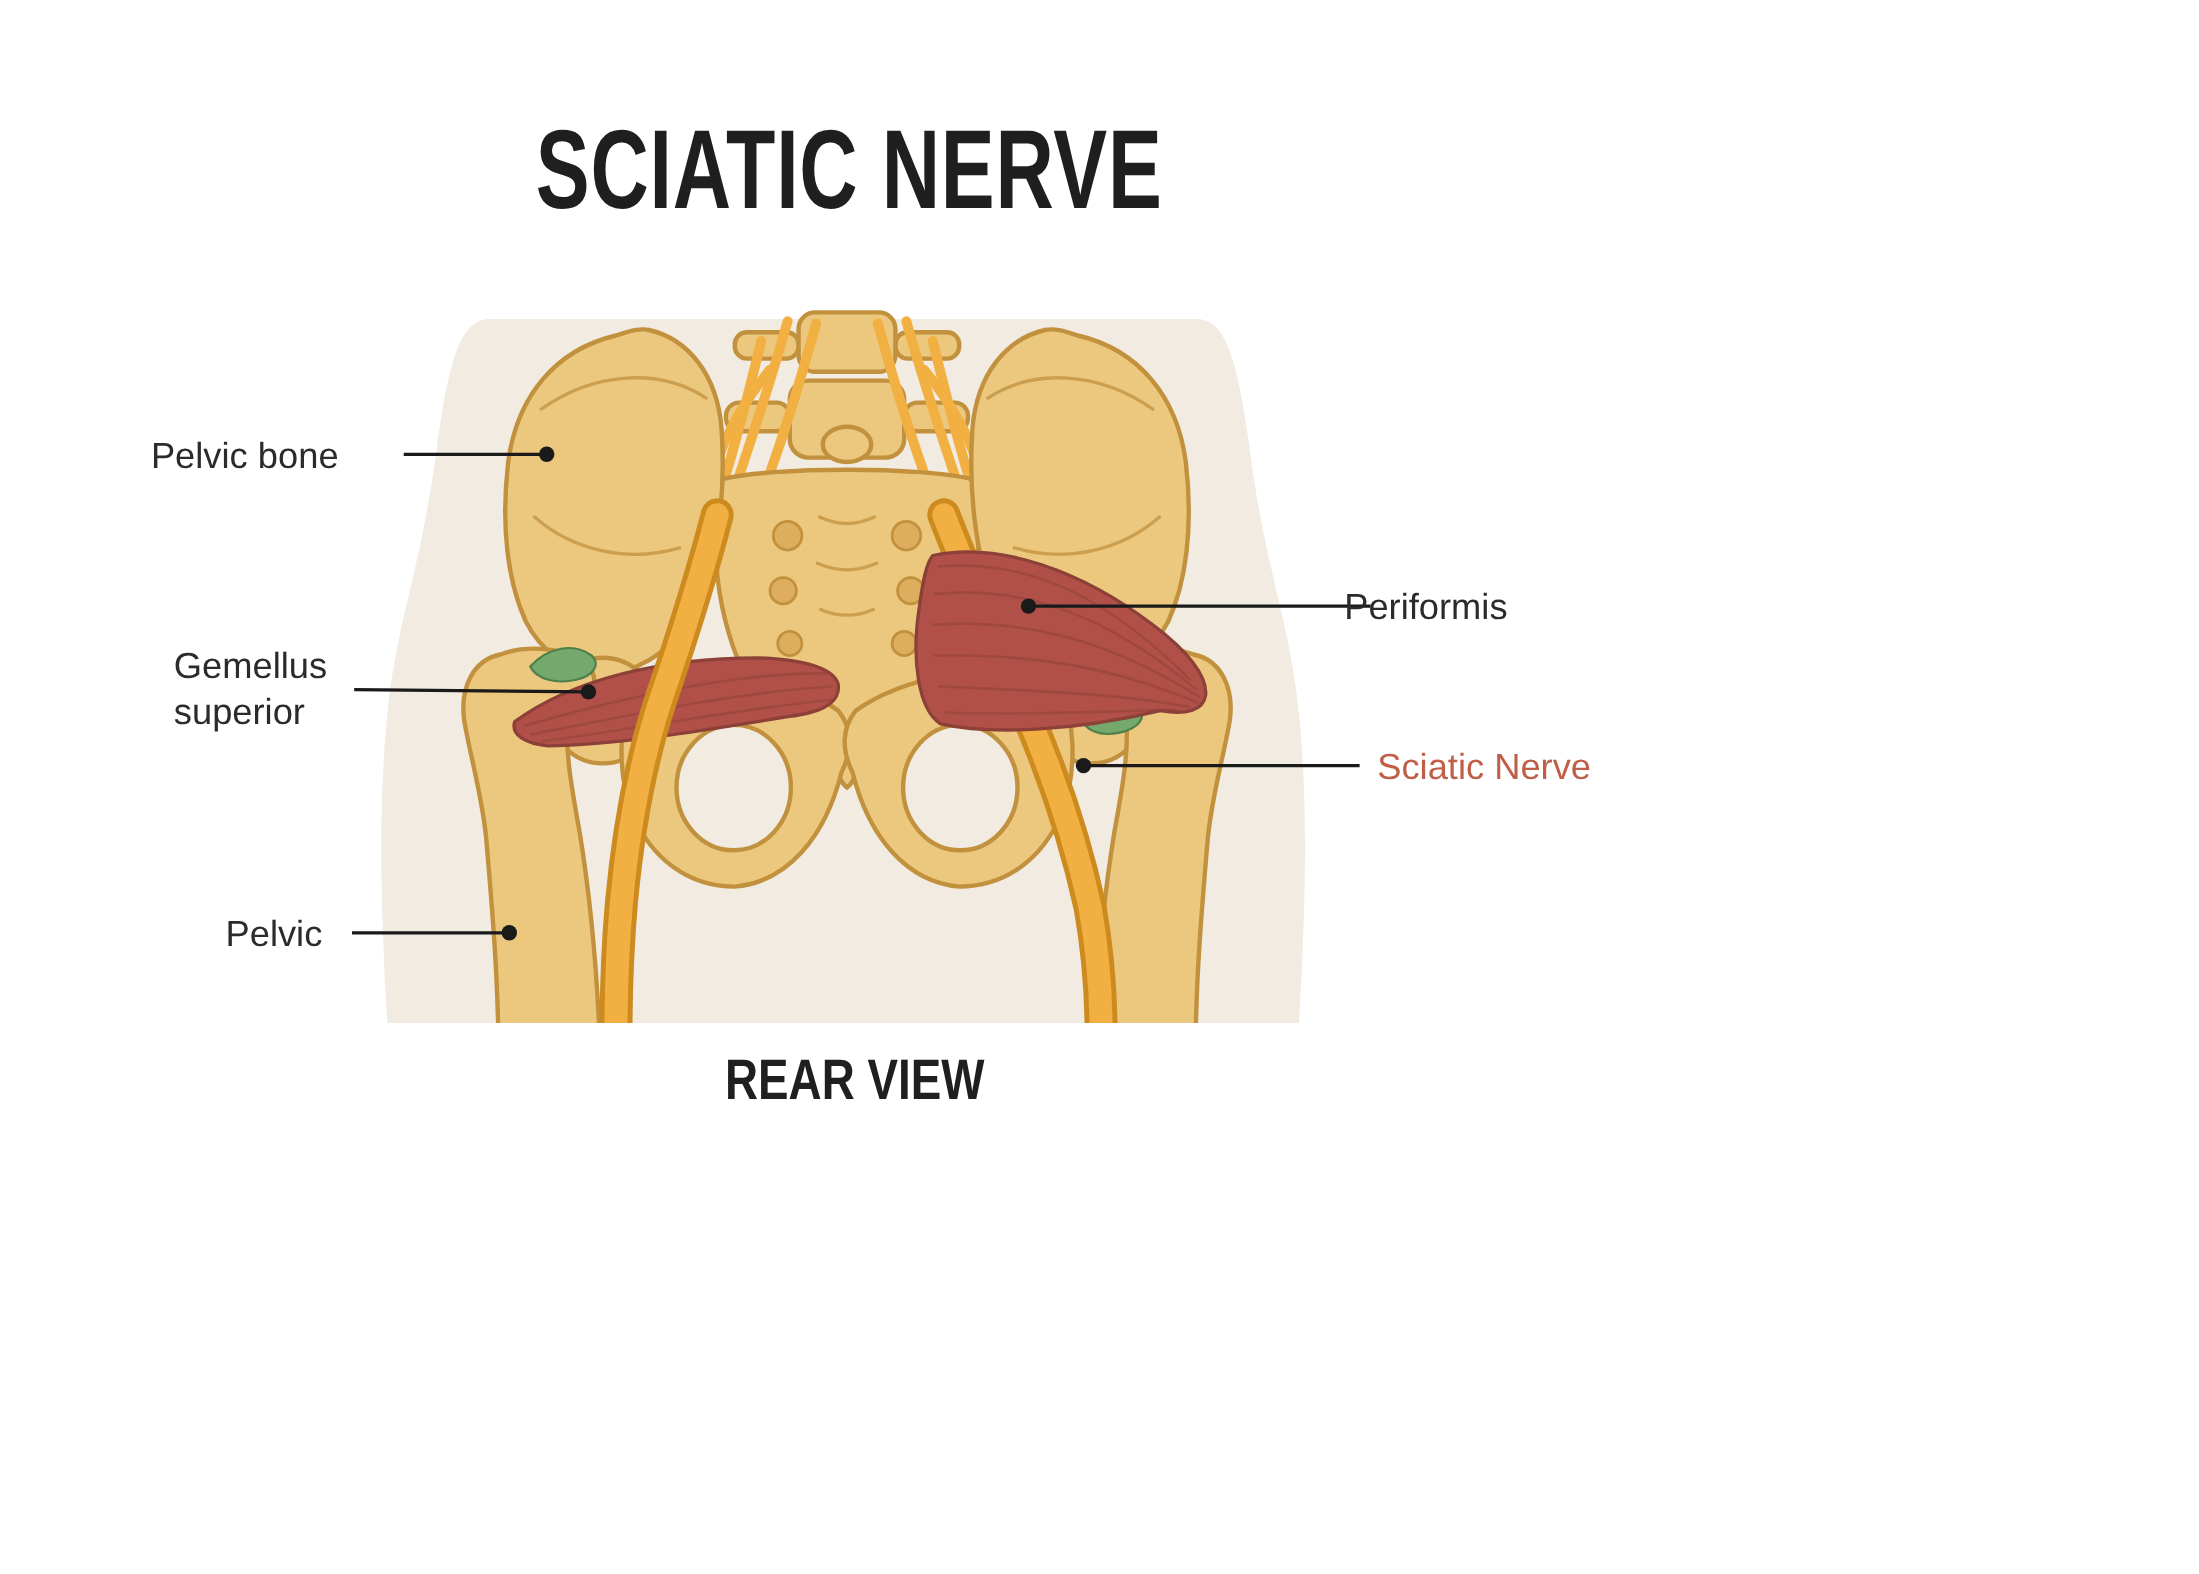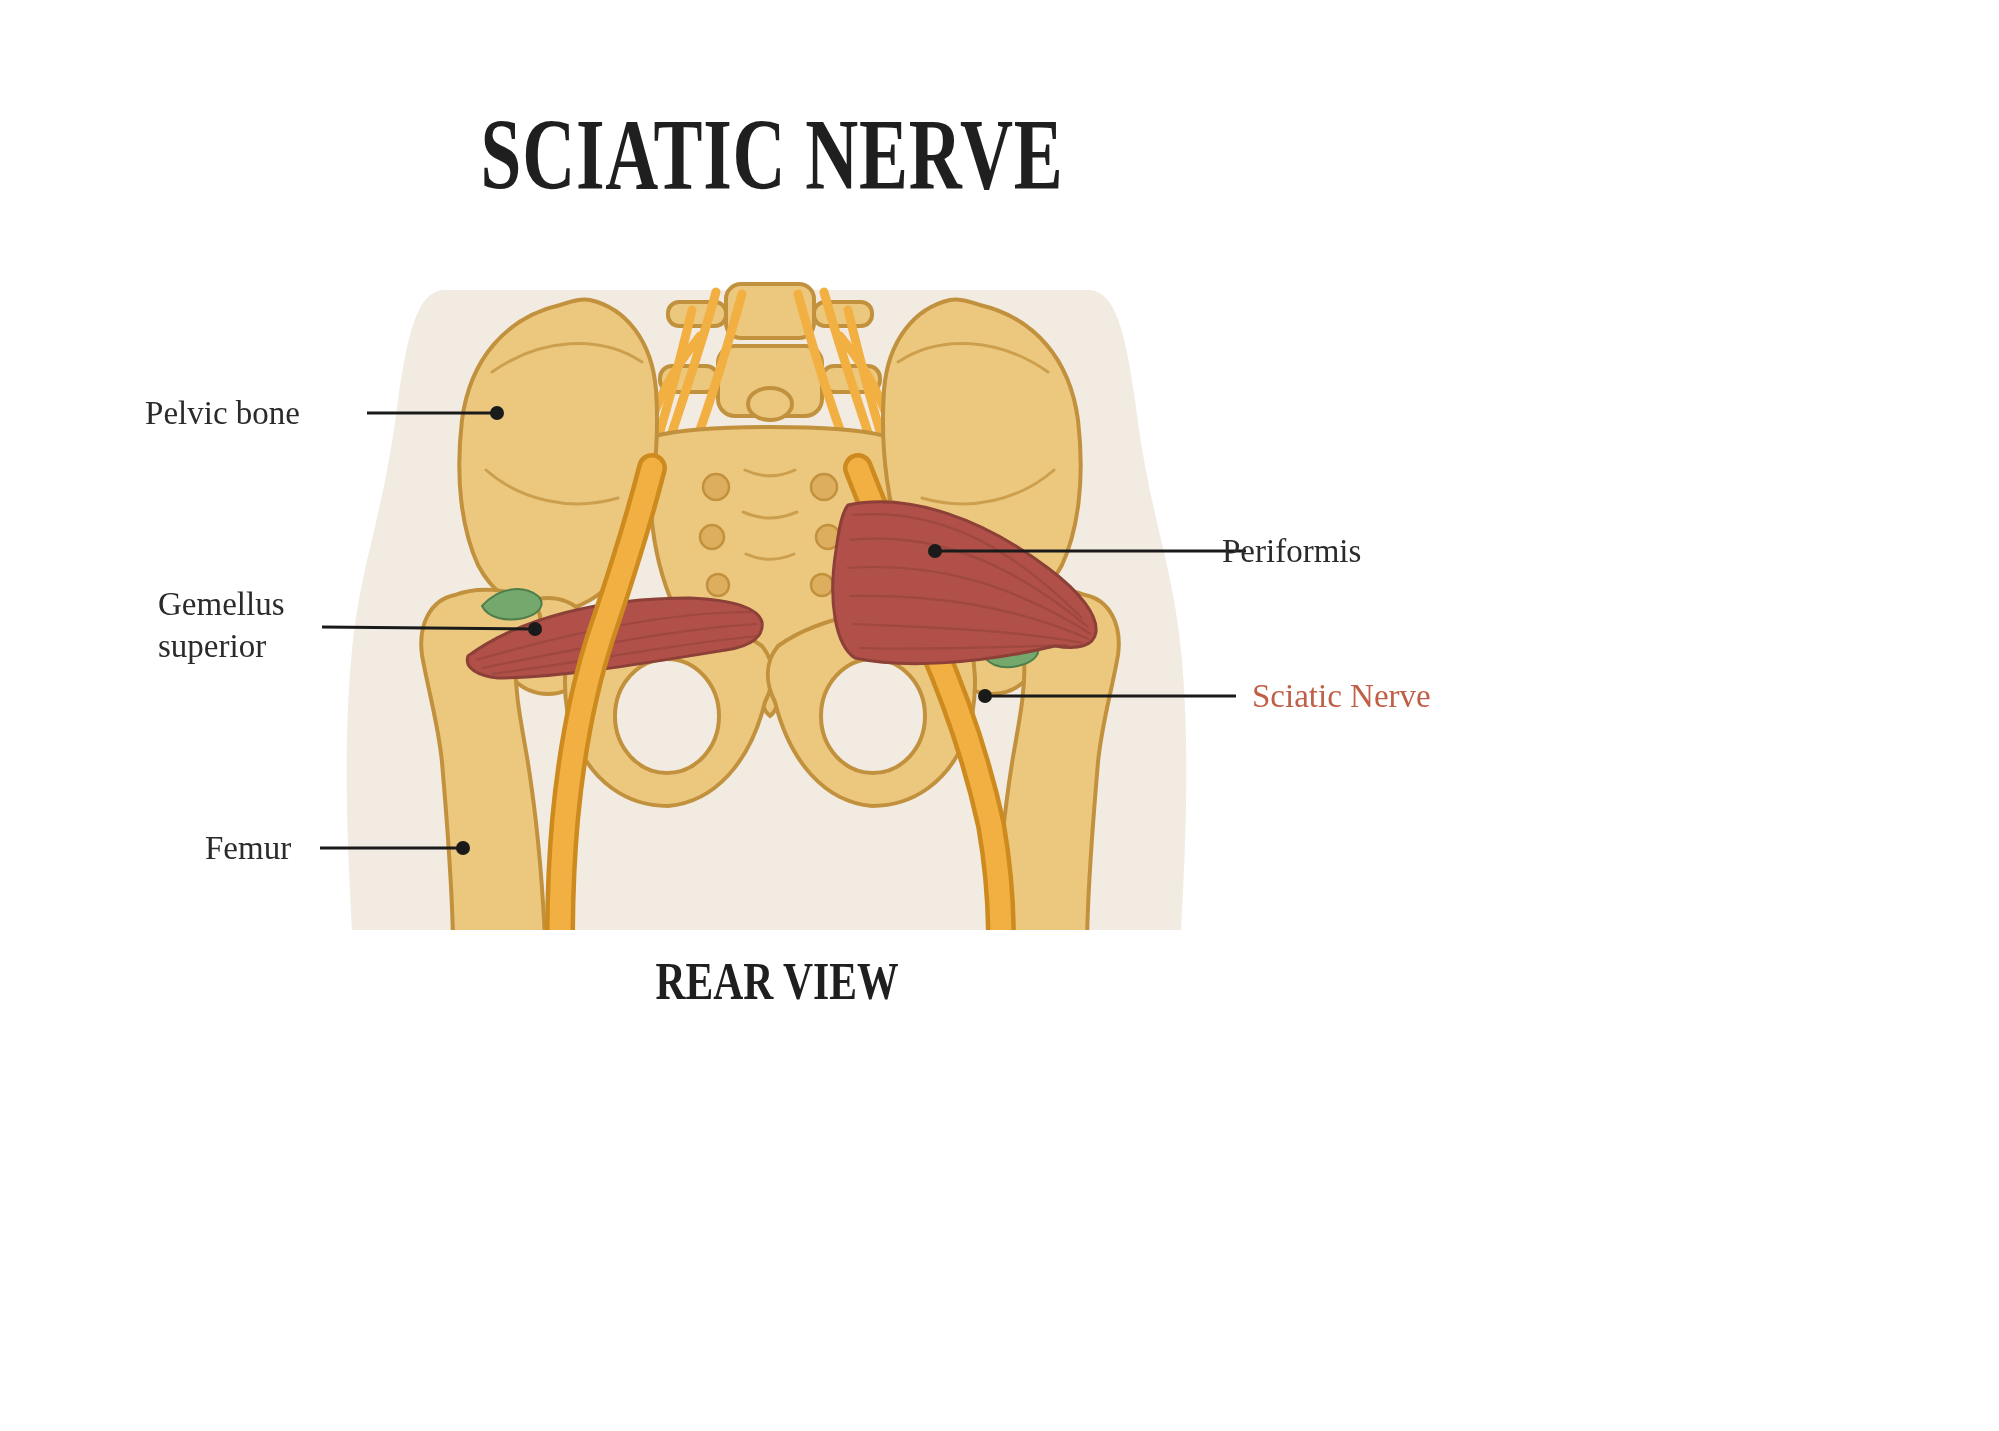--- a/index.html
+++ b/index.html
@@ -6,21 +6,21 @@
     --background:#ffffff; --body-silhouette:#f2ebe1;
     --bone:#ecc87f; --bone-outline:#c2913e; --bone-shadow:#dcae5e;
     --muscle:#b05048; --muscle-outline:#8c4038;
     --nerve:#f2b042; --nerve-outline:#cd8a1e;
     --ligament:#74a86d; --ligament-outline:#4e7f4a;
     --label-text:#2b2b2b; --title-text:#1f1f1f;
     --sciatic-label:#c05f47; --leader-line:#1a1a1a;
   }
   html,body{margin:0;padding:0;background:#fff;}
   .canvas{position:relative;width:1999px;height:1431px;background:var(--background);
-          font-family:Liberation Serif, serif;color:var(--label-text);overflow:hidden;}
+          font-family:Liberation Sans, sans-serif;color:var(--label-text);overflow:hidden;}
   .anat-svg{position:absolute;left:0;top:0;width:1999px;height:1431px;}
 
   .bone{fill:var(--bone);stroke:var(--bone-outline);stroke-width:4;}
   .boneline{fill:none;stroke:var(--bone-outline);stroke-width:3;opacity:.75;stroke-linecap:round;}
   .hole{fill:var(--bone-shadow);stroke:var(--bone-outline);stroke-width:2.5;}
   .nerveLine path{fill:none;stroke:var(--nerve);stroke-width:9;stroke-linecap:round;}
   .trunkOuter{fill:none;stroke:var(--nerve-outline);stroke-width:30;stroke-linecap:round;}
   .trunkInner{fill:none;stroke:var(--nerve);stroke-width:21;stroke-linecap:round;}
   .muscle{fill:var(--muscle);stroke:var(--muscle-outline);stroke-width:3;}
   .stria path{fill:none;stroke:var(--muscle-outline);stroke-width:2.2;opacity:.5;}
@@ -166,18 +166,18 @@
       <circle cx="935" cy="551" r="7"></circle>
       <line x1="985" y1="696" x2="1236" y2="696"></line>
       <circle cx="985" cy="696" r="7"></circle>
     </g>
   </svg>
 
   <div class="title">SCIATIC NERVE</div>
 
   <div class="side-label label-pelvic">Pelvic bone</div>
   <div class="side-label label-gemellus">Gemellus superior</div>
-  <div class="side-label label-femur">Femur</div>
+  <div class="side-label label-femur">Pelvic</div>
   <div class="side-label label-periformis">Periformis</div>
   <div class="side-label label-sciatic">Sciatic Nerve</div>
 
   <div class="view-label">REAR VIEW</div>
 </div>
 
 </body></html>

